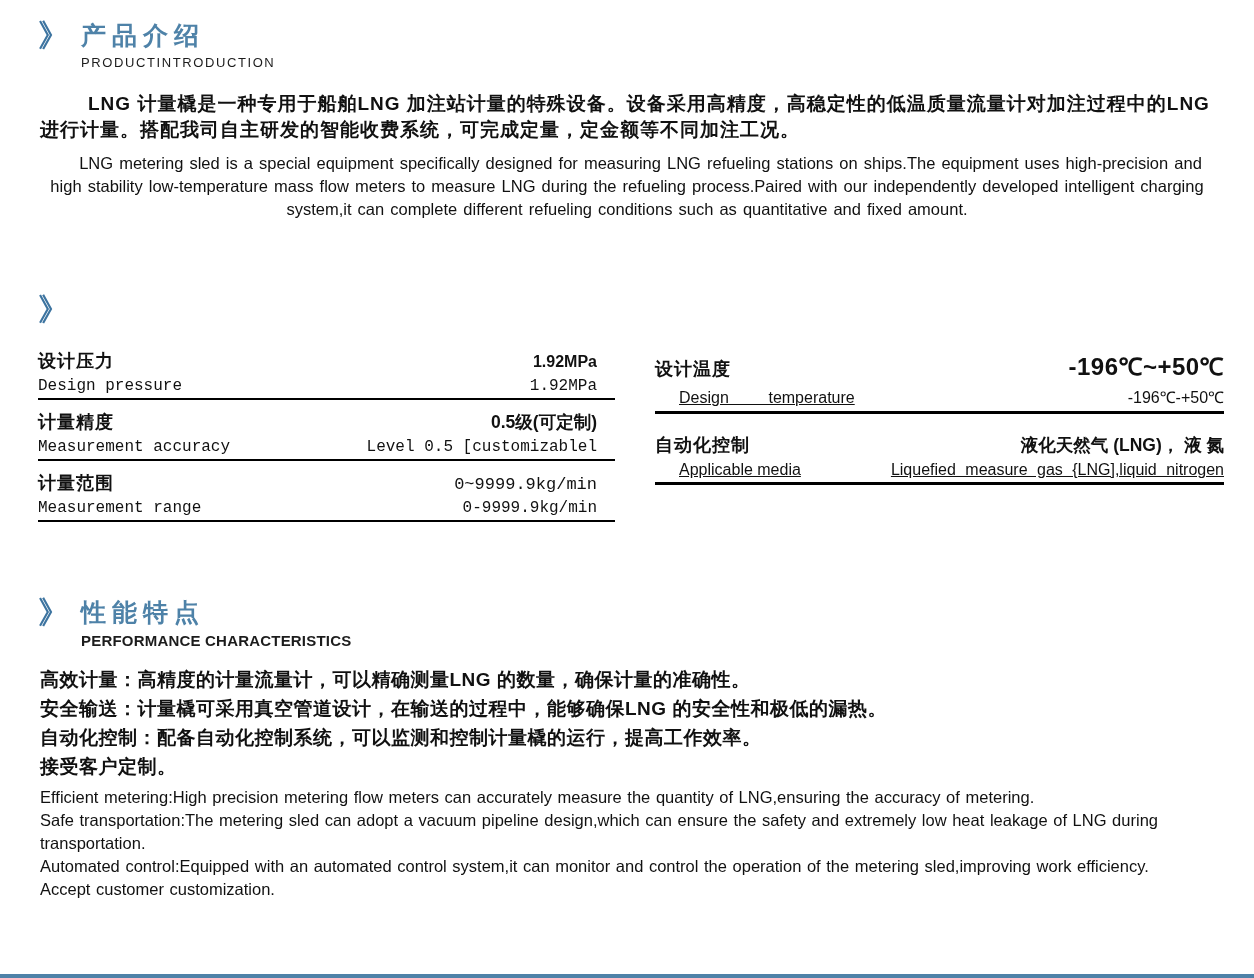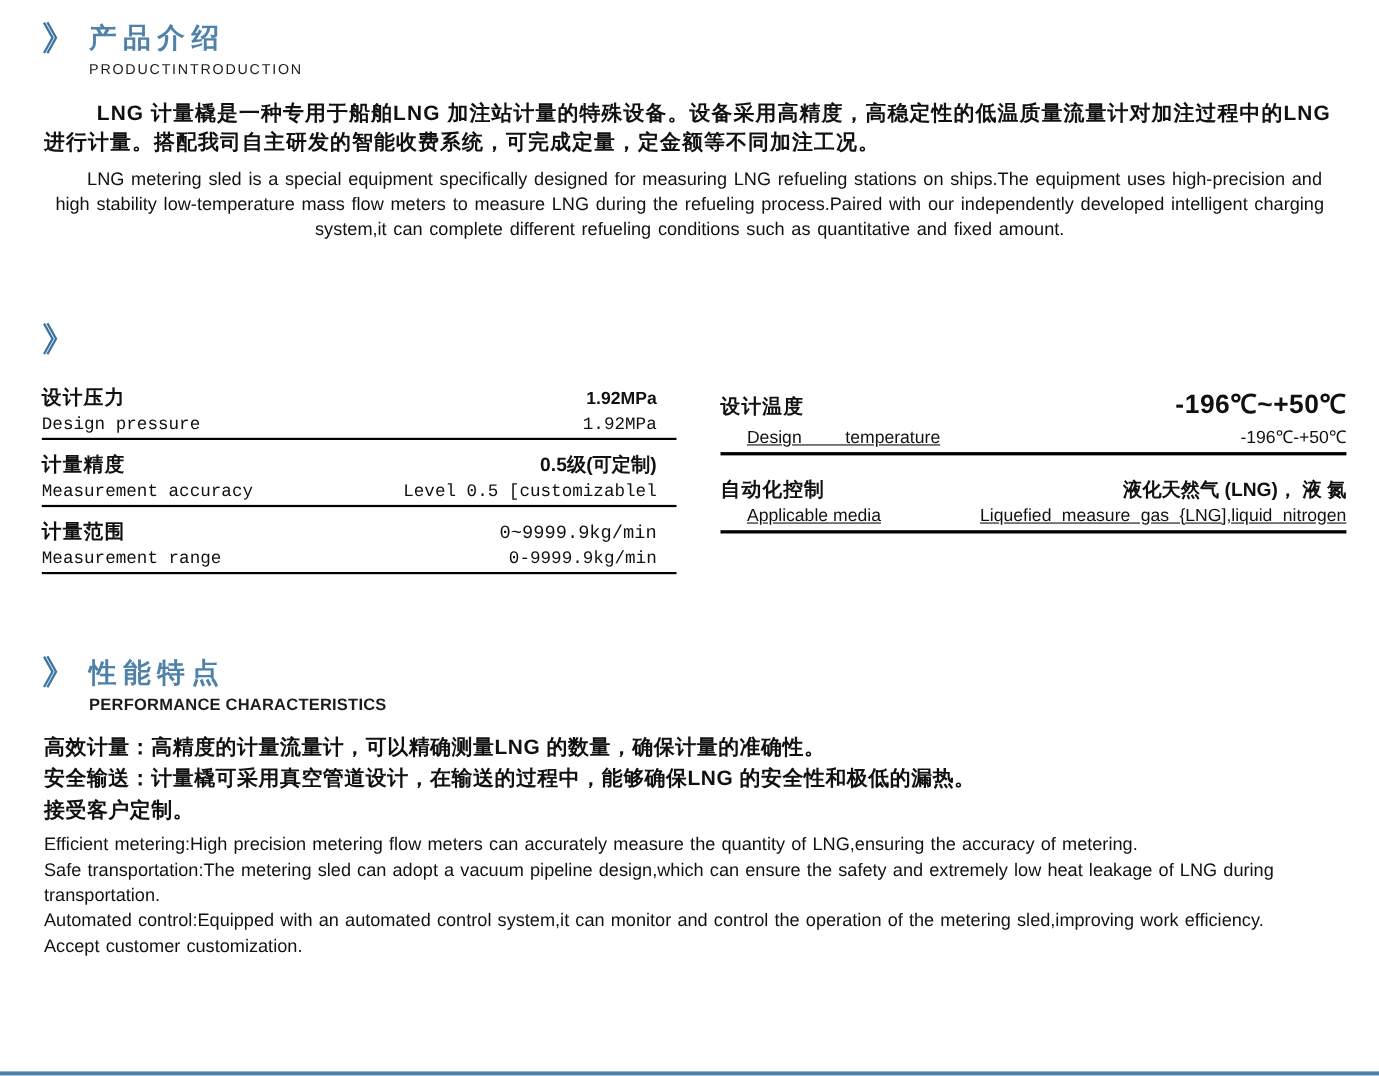--- a/index.html
+++ b/index.html
@@ -200,20 +200,21 @@
     <span class="chevron">》</span>
     <div class="sec-titles">
       <span class="sec-title-zh">性能特点</span>
       <span class="sec-title-en sub-3">PERFORMANCE CHARACTERISTICS</span>
     </div>
   </div>
 
   <div class="features-zh">
     <p>高效计量：高精度的计量流量计，可以精确测量LNG 的数量，确保计量的准确性。</p>
     <p>安全输送：计量橇可采用真空管道设计，在输送的过程中，能够确保LNG 的安全性和极低的漏热。</p>
+    <p>自动化控制：配备自动化控制系统，可以监测和控制计量橇的运行，提高工作效率。</p>
     <p>接受客户定制。</p>
   </div>
 
   <div class="features-en">
     <p>Efficient metering:High precision metering flow meters can accurately measure the quantity of LNG,ensuring the accuracy of metering.</p>
     <p>Safe transportation:The metering sled can adopt a vacuum pipeline design,which can ensure the safety and extremely low heat leakage of LNG during transportation.</p>
     <p>Automated control:Equipped with an automated control system,it can monitor and control the operation of the metering sled,improving work efficiency.</p>
     <p>Accept customer customization.</p>
   </div>
 

